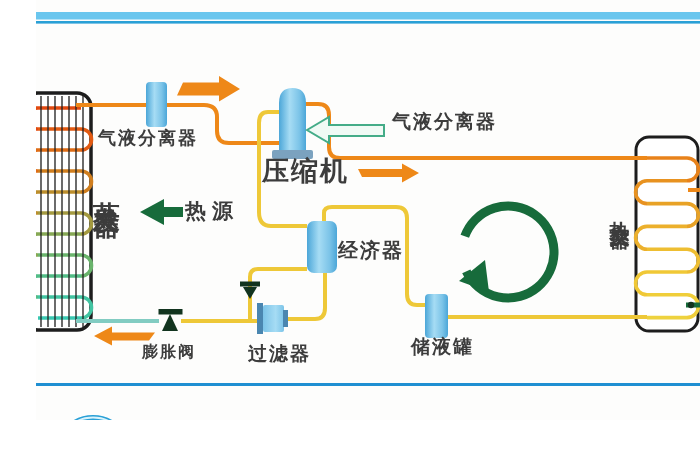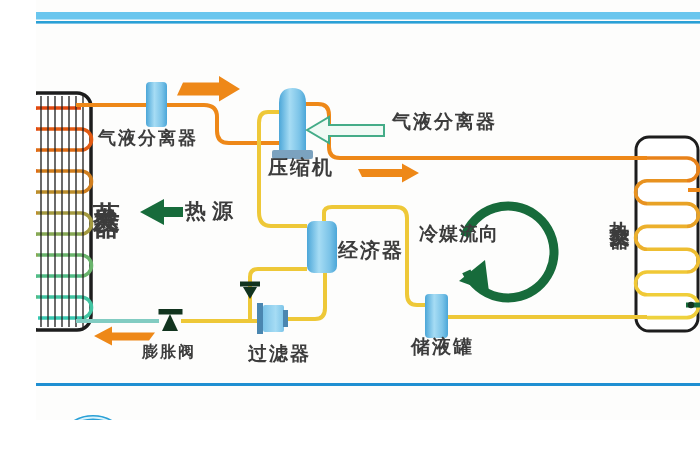--- a/index.html
+++ b/index.html
@@ -132,23 +132,22 @@
 
   <polygon points="147,82.5 183,82.5 183,76 204,89 183,101.5 183,95.5 141,95.5" style="fill:var(--c-orange,#ee8818)"></polygon>
   <polygon points="322,169 366,169 366,163.5 383,173 366,182.5 366,177 326,177" style="fill:var(--c-orange,#ee8818)"></polygon>
   <polygon points="58,336 76,326.5 76,332.5 119,332.5 113,340.5 76,340.5 76,345.5" style="fill:var(--c-orange,#ee8818)"></polygon>
   <polygon points="104,212 128,199 128,207 147,207 147,217 128,217 128,225" style="fill:var(--c-green,#176b3b)"></polygon>
   <polygon points="271,130 293,117 293,125 348,125 348,136 293,136 293,143" stroke-width="2" style="fill:var(--c-oafill,#f0faf5);stroke:var(--c-oaborder,#44ac88)"></polygon>
 </svg>
 
 <div class="lbl" style="left:62px;top:129px;font-size:18px;">气液分离器</div>
 <div class="lbl vert" style="left:56px;top:180px;font-size:27px;letter-spacing:6px;">蒸发器</div>
-<div class="lbl" style="left:232px;top:157px;font-size:20px;">压缩机</div>
+<div class="lbl" style="left:226px;top:157px;font-size:27px;">压缩机</div>
 <div class="lbl" style="left:356px;top:112px;font-size:19px;">气液分离器</div>
 <div class="lbl" style="left:149px;top:200px;font-size:21px;letter-spacing:6px;font-family:Liberation Serif, serif;">热源</div>
 <div class="lbl" style="left:302px;top:240px;font-size:20px;">经济器</div>
-<div class="lbl" style="left:383px;top:224px;font-size:19px;letter-spacing:1px;">冷媒流向</div>
 <div class="lbl vert" style="left:573px;top:205px;font-size:20px;letter-spacing:3px;">热交换器</div>
 <div class="lbl" style="left:106px;top:344px;font-size:16px;">膨胀阀</div>
 <div class="lbl" style="left:212px;top:344px;font-size:19px;">过滤器</div>
 <div class="lbl" style="left:375px;top:339px;font-size:19px;font-family:Liberation Mono, monospace;">储液罐</div>
 <div class="lbl" style="left:683px;top:327px;font-size:20px;">水</div>
 </div>
 
 </body></html>

